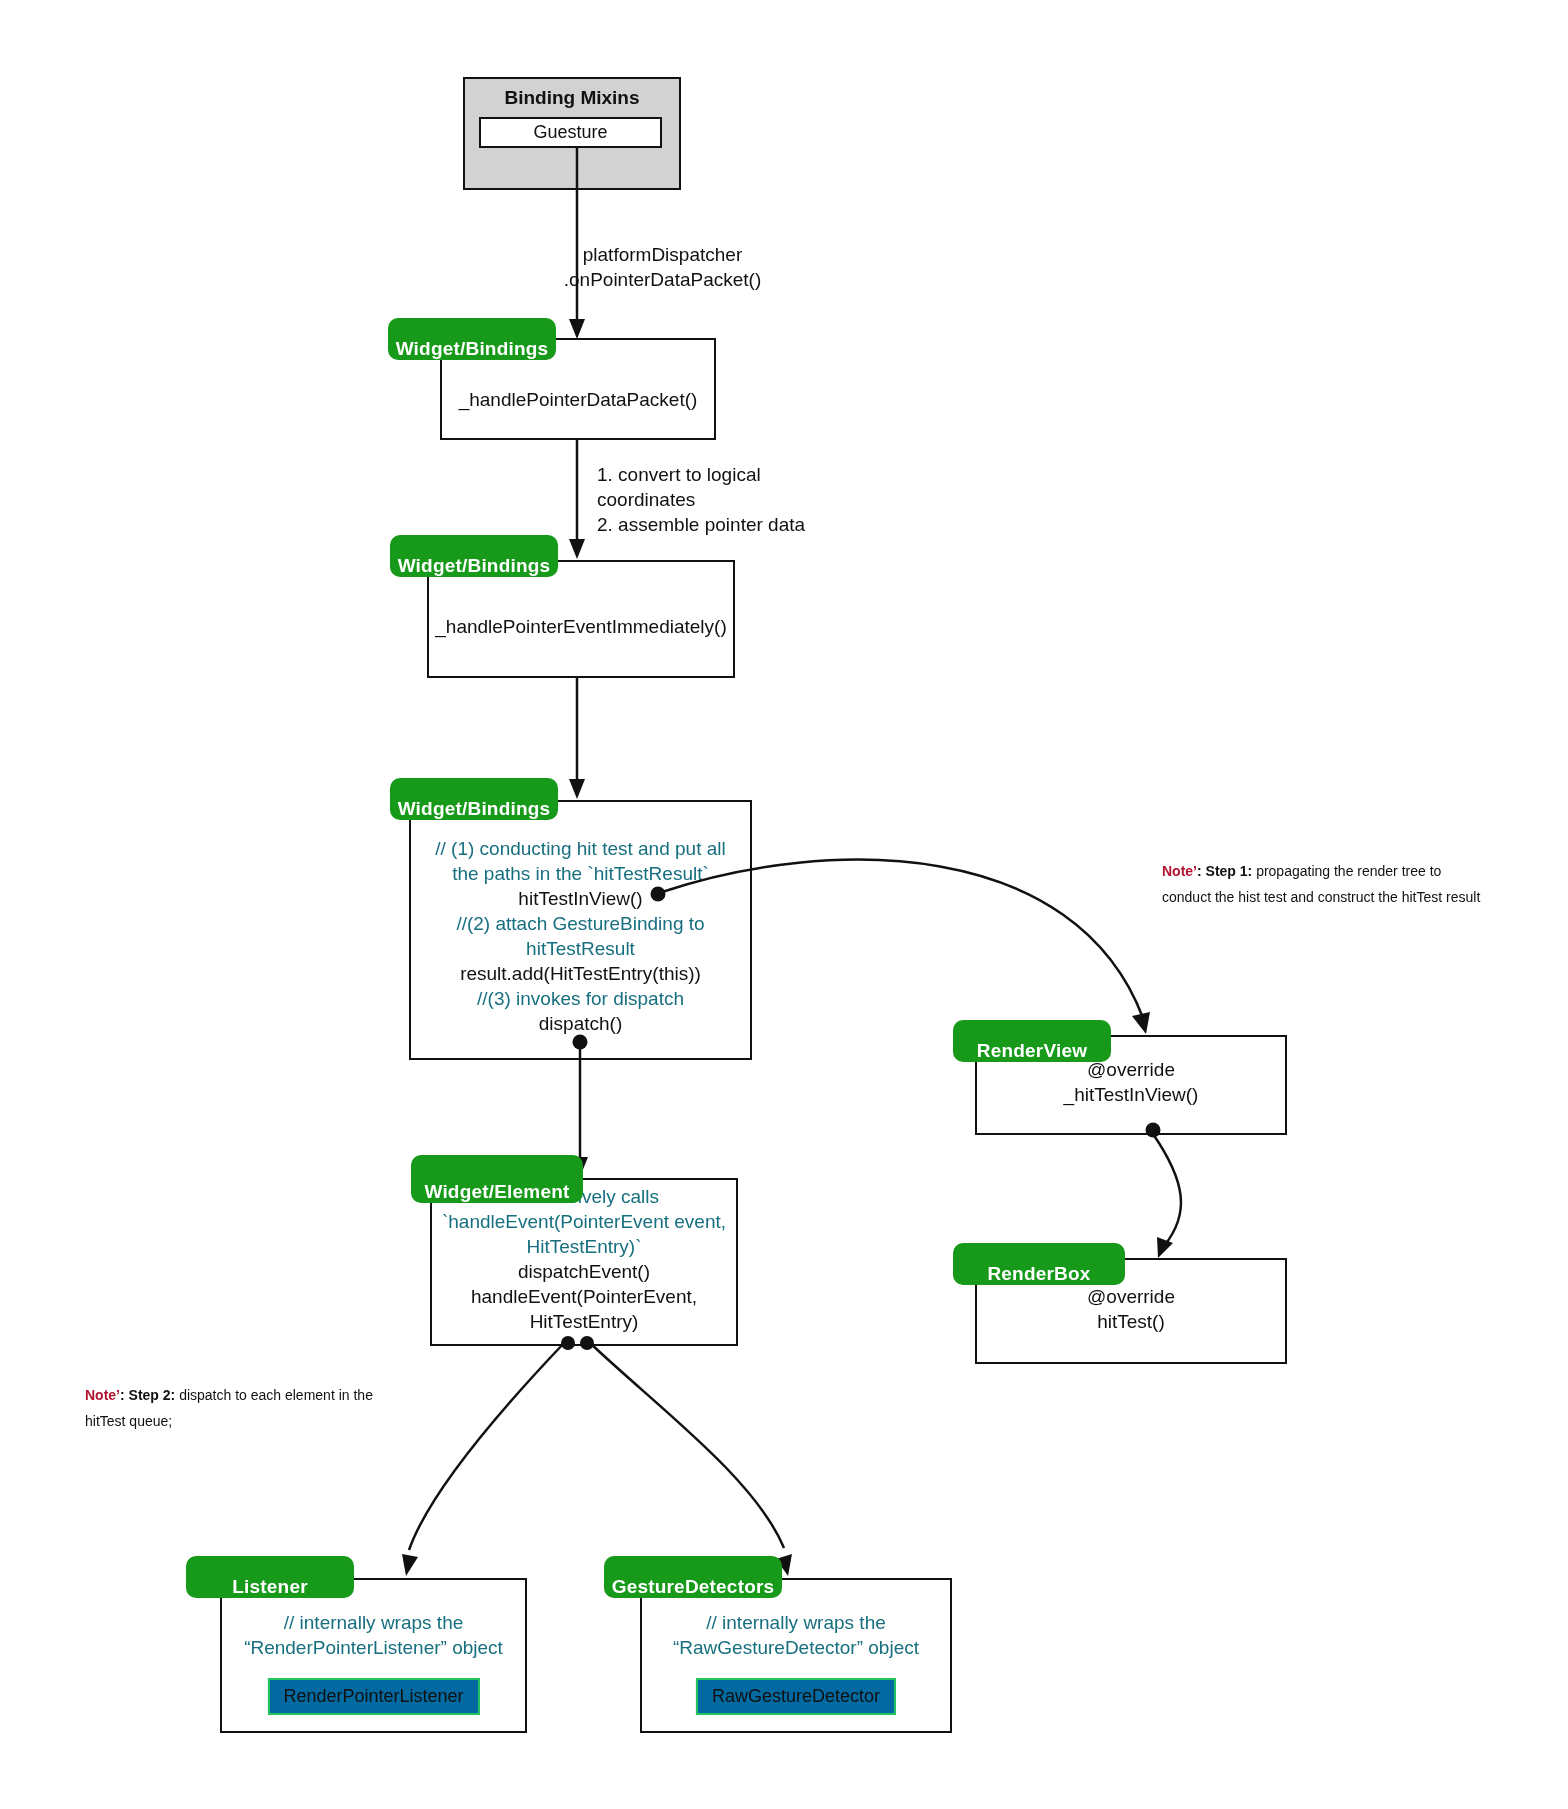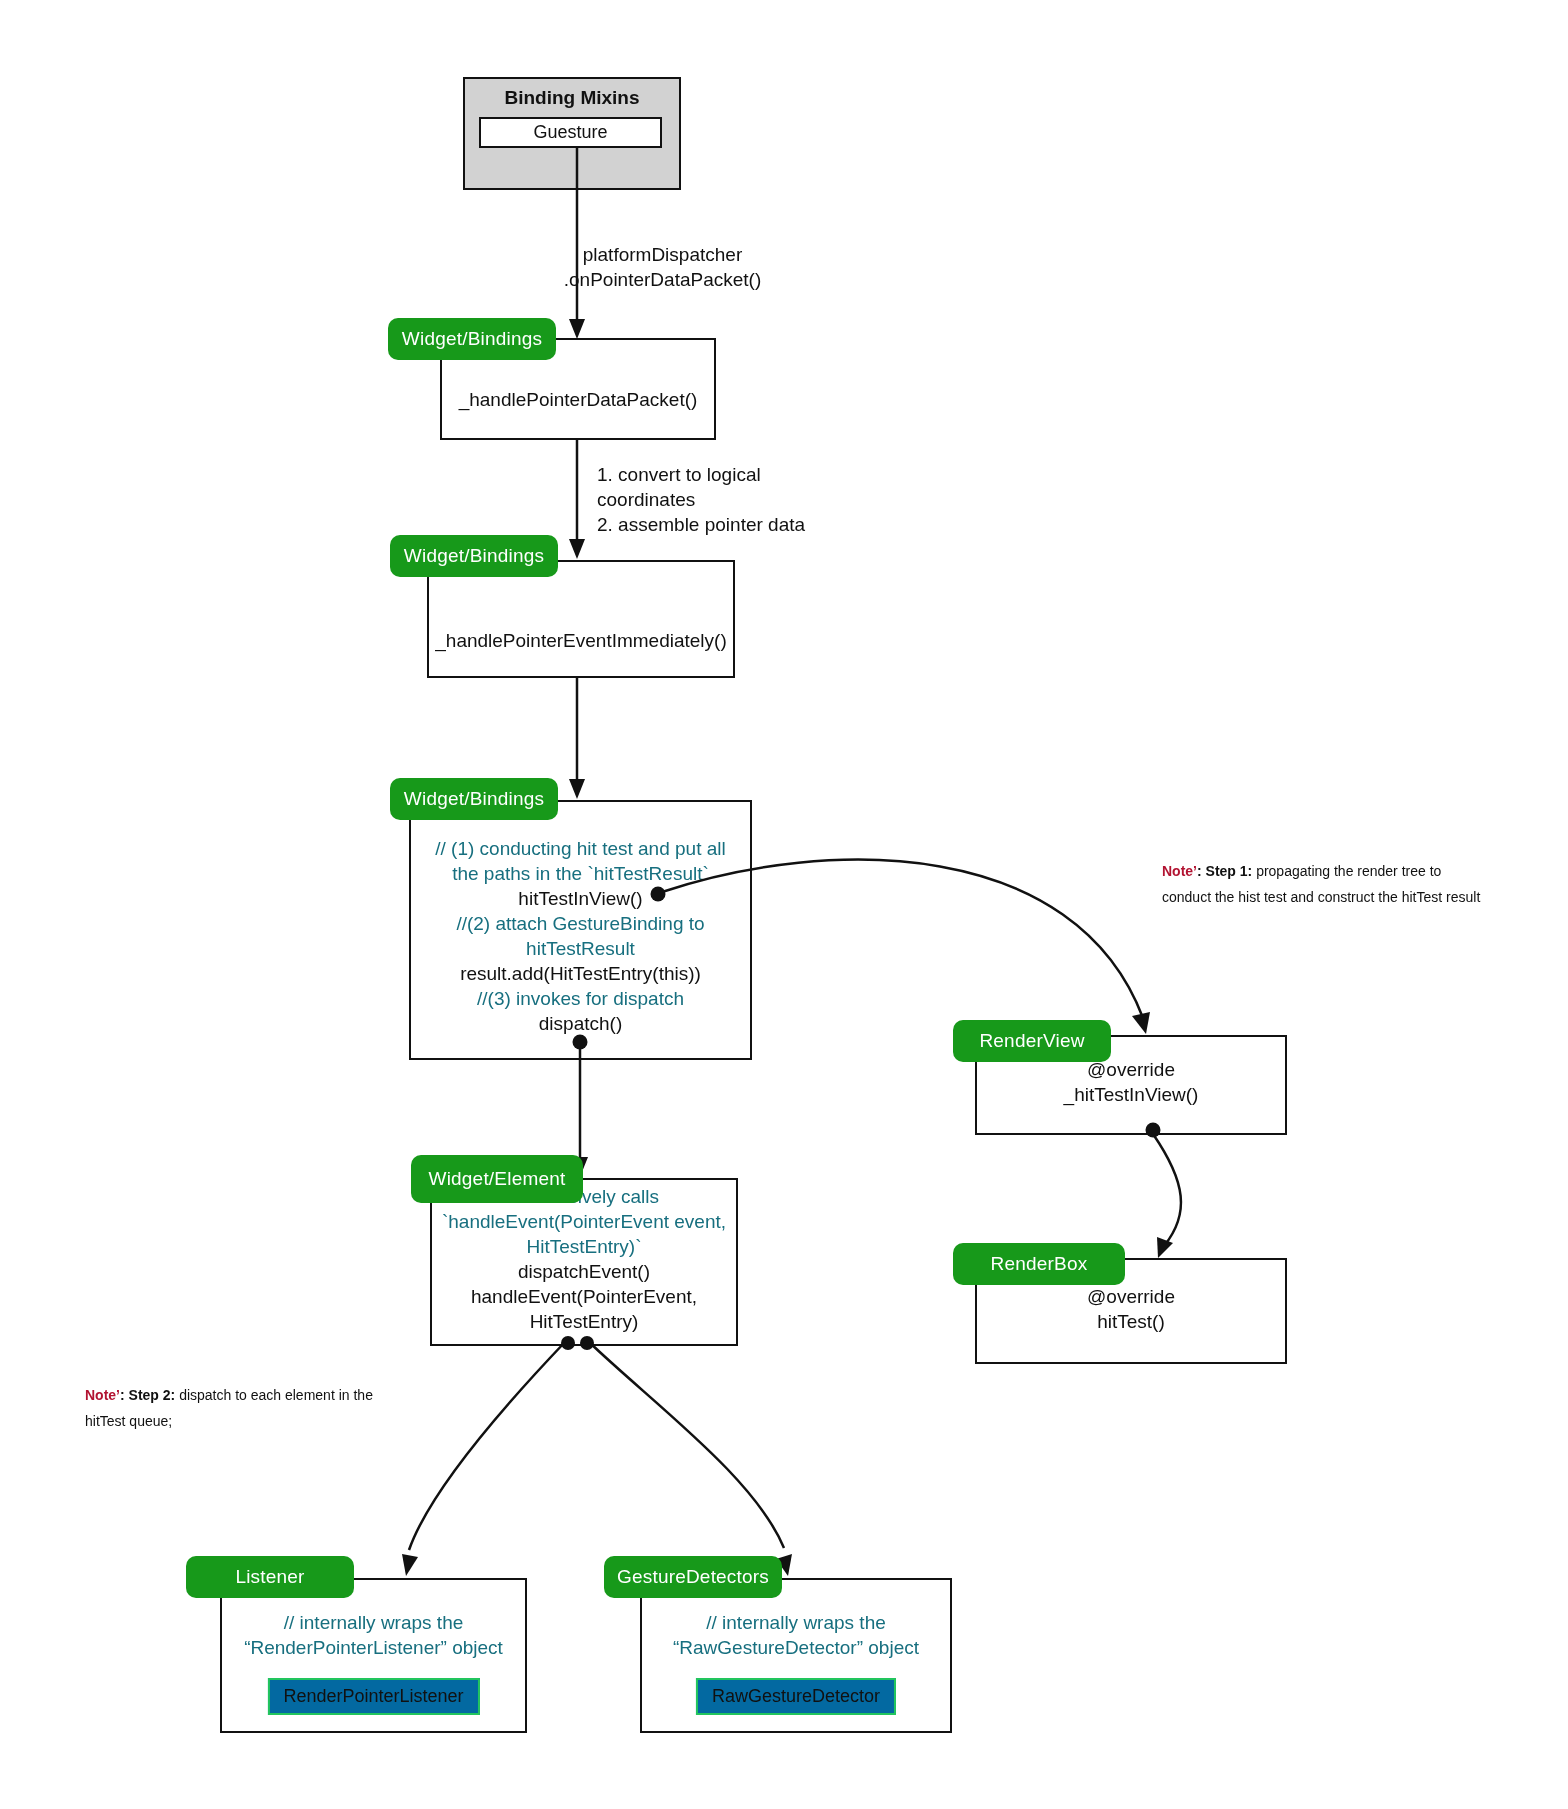--- a/index.html
+++ b/index.html
@@ -1,21 +1,21 @@
 <!DOCTYPE html>
 <html><head>
 <meta charset="utf-8">
 <style>
   html,body{margin:0;padding:0;background:#ffffff;}
   #canvas{position:relative;width:1568px;height:1809px;background:#ffffff;
           font-family:"Liberation Sans","DejaVu Sans",sans-serif;color:#111;}
   .node{position:absolute;background:#fff;border:2.5px solid #111;box-sizing:border-box;z-index:2;}
   .gray-node{position:absolute;background:#d2d2d2;border:2.5px solid #111;box-sizing:border-box;z-index:2;}
-  .glabel{position:absolute;background:#17991a;color:#fff;font-weight:normal;font-size:19px;
-          border-radius:10px;display:flex;align-items:center;justify-content:center;
+  .glabel{position:absolute;background:#17991a;color:#fff;font-weight:bold;font-size:19px;
+          border-radius:10px;display:flex;align-items:flex-end;justify-content:center;
           z-index:6;letter-spacing:.2px;}
   .content{position:absolute;left:0;right:0;top:0;bottom:0;text-align:center;font-size:19px;}
   .line{display:block;line-height:25px;white-space:nowrap;}
   .comment{color:#176f7f;}
   .code{color:#111;}
   .chip{position:absolute;left:50%;transform:translateX(-50%);background:#0369a1;
         border:2px solid #22c55e;font-size:18px;padding:6px 14px;white-space:nowrap;z-index:3;}
   .edge-label{position:absolute;font-size:19px;line-height:25px;z-index:4;}
   .note{position:absolute;font-size:14px;line-height:26px;z-index:4;margin:0;}
   .note-red{color:#b21331;font-weight:bold;}
@@ -51,21 +51,21 @@
     <span>Widget/Bindings</span>
   </div>
 
   <div class="edge-label" style="left:597px;top:462px;width:230px;text-align:left;">
     <span class="line">1. convert to logical</span>
     <span class="line">coordinates</span>
     <span class="line">2. assemble pointer data</span>
   </div>
 
   <div class="node" style="left:427px;top:560px;width:308px;height:118px;">
-    <div class="content" style="padding-top:66px;">
+    <div class="content" style="padding-top:52px;">
       <span class="line code">_handlePointerEventImmediately()</span>
     </div>
   </div>
   <div class="glabel" style="left:390px;top:535px;width:168px;height:42px;">
     <span>Widget/Bindings</span>
   </div>
 
   <div class="node" style="left:409px;top:800px;width:343px;height:260px;">
     <div class="content" style="padding-top:34px;text-align:center;">
       <span class="line comment">// (1) conducting hit test and put all</span>

